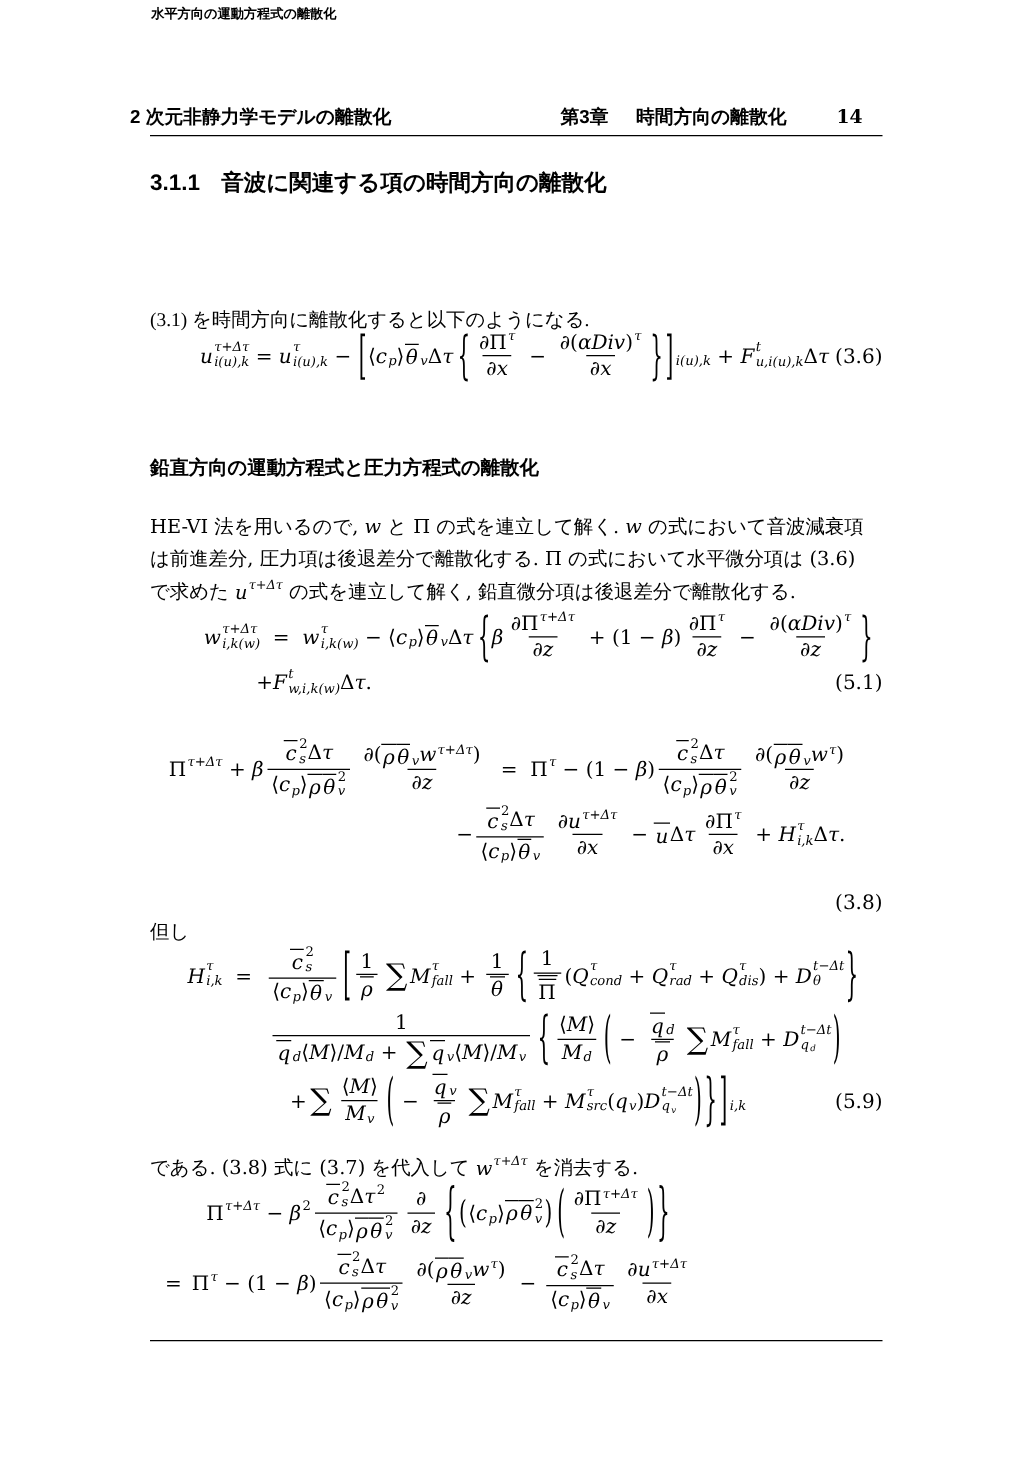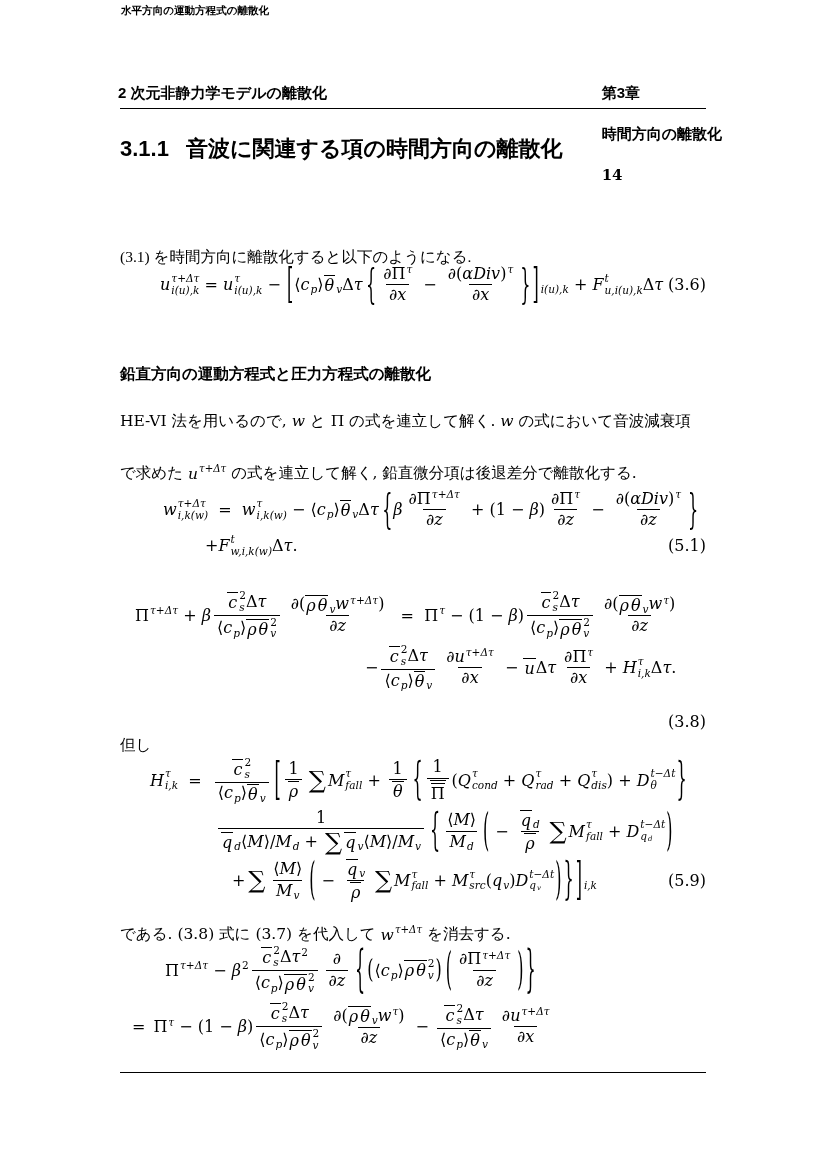--- a/index.html
+++ b/index.html
@@ -1,30 +1,30 @@
 <!DOCTYPE html>
 <html><head>
 <meta charset="utf-8">
 <style>
   html,body{margin:0;padding:0;background:#fff;}
   .page{position:relative;width:826px;height:1169px;background:#fff;color:#000;
         font-family:"DejaVu Serif","Liberation Serif",serif;overflow:hidden;}
 
   
-  .hdr{position:absolute;left:118px;width:586px;top:84px;display:flex;align-items:baseline;
+  .hdr{position:absolute;left:104px;width:586px;top:84px;display:flex;align-items:baseline;
        font-family:"Liberation Sans","DejaVu Sans",sans-serif;font-weight:bold;font-size:15px;}
-  .hdr-right{margin-left:auto;display:flex;align-items:baseline;gap:22px;flex-direction:column;}
+  .hdr-right{margin-left:auto;display:flex;align-items:baseline;gap:22px;}
   .hdr-page{margin-left:18px;font-family:"DejaVu Serif",serif;}
   .hdr-rule{position:absolute;left:120px;width:586px;top:108px;border-top:1.5px solid #000;}
   .ftr-rule{position:absolute;left:120px;width:586px;top:1072px;border-top:1px solid #000;}
   .ftr{position:absolute;left:120px;width:586px;top:1079px;display:flex;font-size:14.5px;}
   .ftr-right{margin-left:auto;}
 
   
-  .sec{position:absolute;left:120px;top:134px;font-size:22px;font-weight:bold;
+  .sec{position:absolute;left:120px;top:134px;font-size:18px;font-weight:bold;
        font-family:"Liberation Sans","DejaVu Sans",sans-serif;}
   .sec-title{margin-left:17px;}
   .sub{position:absolute;left:120px;font-size:15.5px;font-weight:bold;
        font-family:"Liberation Sans","DejaVu Sans",sans-serif;}
   .sub1{top:197px;} .sub2{top:364px;}
 
   
   .para{position:absolute;left:120px;width:586px;font-size:15.5px;line-height:26px;}
   .p1{top:244px;font-family:Liberation Serif, serif;} .p2a{top:408px;} .p2b{top:434px;} .p2c{top:460px;}
   .tadashi{top:732px;} .p3{top:921px;}
@@ -159,20 +159,21 @@
           </span>
           <span class="mo">Δ</span>
           <span class="mi">τ</span>
         </span>
         <span class="eqtag">(3.6)</span>
       </div>
     </div>
 
   <div class="sub sub2">鉛直方向の運動方程式と圧力方程式の離散化</div>
   <div class="para p2a"><span class="mo">HE-VI 法を用いるので, </span><span class="mi">w</span><span class="mo"> と Π の式を連立して解く. </span><span class="mi">w</span><span class="mo"> の式において音波減衰項</span></div>
+  <div class="para p2b"><span class="mo">は前進差分, 圧力項は後退差分で離散化する. Π の式において水平微分項は (3.6)</span></div>
   <div class="para p2c"><span class="mo">で求めた </span><span class="mss">
         <span class="mi">u</span>
         <span class="sup1"><span class="mi">τ+Δτ</span></span>
       </span><span class="mo"> の式を連立して解く, 鉛直微分項は後退差分で離散化する.</span></div>
 
   <div class="eq eq37">
       <div class="eqrow">
         <span class="mline" style="margin-left: 43px;">
           <span class="mss">
             <span class="mi">w</span>

